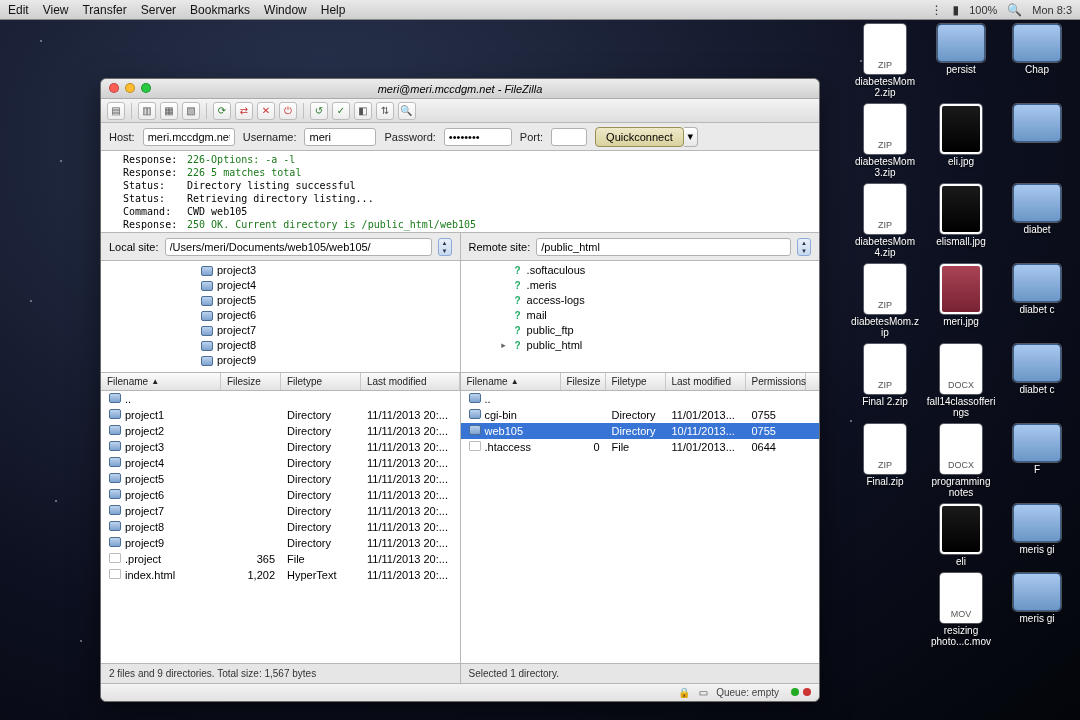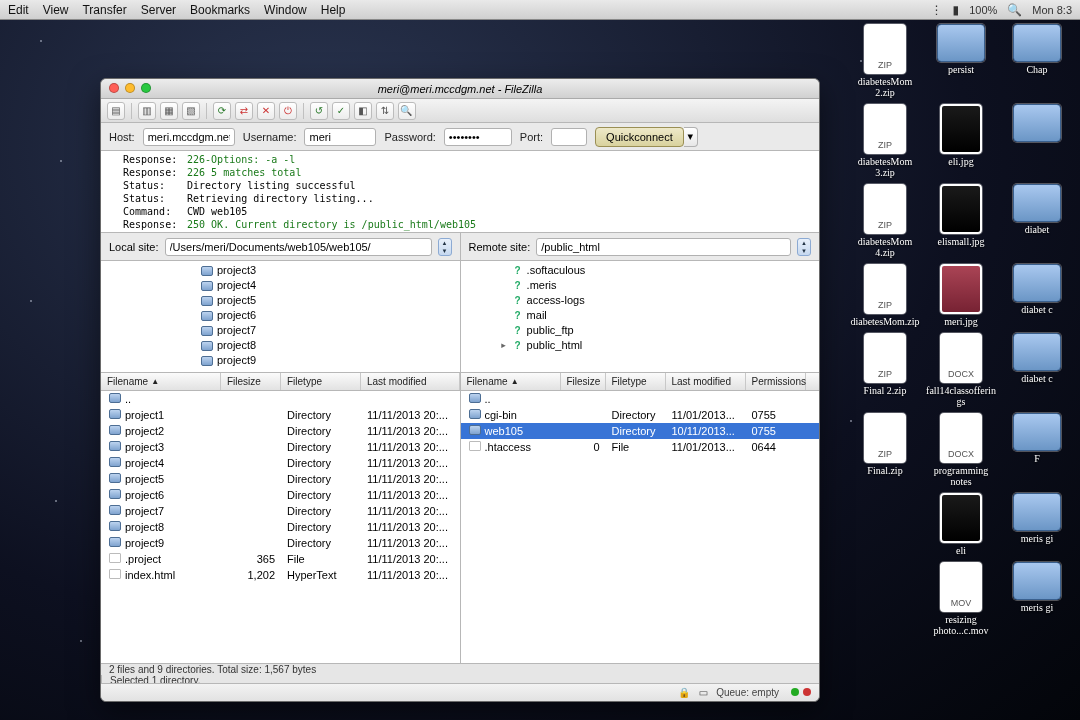--- a/index.html
+++ b/index.html
@@ -28,21 +28,21 @@
   .di-row { display:flex; gap:6px; justify-content:flex-end; }
   .di { width:70px; display:flex; flex-direction:column; align-items:center; gap:2px; }
   .di .thumb { width:42px; height:50px; border-radius:4px; background:#fff; box-shadow:0 0 0 1px rgba(255,255,255,.3); display:flex; align-items:flex-end; justify-content:center; font-size:8px; color:#555; }
   .di .thumb.folder { width:48px; height:38px; border-radius:4px; background:linear-gradient(#a9c8ef,#6b96c6); border:1px solid #3a608e; }
   .di .thumb.zip::after { content:'ZIP'; display:block; width:100%; text-align:center; font-size:9px; margin-bottom:4px;}
   .di .thumb.docx::after { content:'DOCX'; display:block; width:100%; text-align:center; font-size:9px; margin-bottom:4px;}
   .di .thumb.mov::after { content:'MOV'; display:block; width:100%; text-align:center; font-size:9px; margin-bottom:4px;}
   .di .thumb.jpg { background:linear-gradient(#445,#334); border:2px solid #fff; }
   .di .thumb.eli { background:linear-gradient(#1a1a1a,#000);}  
   .di .thumb.meri { background:linear-gradient(#a45,#723);}  
-  .di .label { color:#fff; font-size:10px; text-align:center; text-shadow:0 1px 2px #000; line-height:1.1; word-break:break-word;font-family:Liberation Serif, serif;}
+  .di .label { color:#fff; font-size:10px; text-align:center; text-shadow:0 1px 2px #000; line-height:1.1; word-break:break-word;}
   
   .window {
     position:absolute; left:100px; top:78px; width:720px; height:624px;
     background:#e6e6e6; border:1px solid #6a6a6a; border-radius:6px;
     box-shadow: 0 10px 30px rgba(0,0,0,.5);
     display:flex; flex-direction:column; z-index:20;
   }
   .titlebar {
     height:20px; border-radius:6px 6px 0 0;
     background:linear-gradient(#ededed,#d0d0d0);
@@ -108,21 +108,21 @@
     display:flex; align-items:center; font-size:10px; color:#222;
   }
   .listhdr .col { padding:0 6px; border-right:1px solid #c8c8c8; height:100%; display:flex; align-items:center; gap:3px;}
   .filelist { flex:1; overflow:auto; background:#fff; font-size:11px;}
   .filelist .frow { display:flex; align-items:center; height:16px;}
   .filelist .frow.sel { background:#3874d6; color:#fff;}
   .filelist .cell { padding:0 6px; overflow:hidden; white-space:nowrap; text-overflow:ellipsis;}
   .filelist .icon { width:12px; height:10px; margin:0 4px 0 2px; display:inline-block;}
   .filelist .icon.folder { background:linear-gradient(#bcd3ef,#7fa3cf); border:1px solid #4d6e94; border-radius:2px;}
   .filelist .icon.file { background:#fff; border:1px solid #bbb; border-radius:1px;}
-  .statusrow { height:20px; border-top:1px solid #b7b7b7; display:flex;flex-direction:column;}
+  .statusrow { height:20px; border-top:1px solid #b7b7b7; display:flex;}
   .statusrow .half { flex:1; padding:0 8px; display:flex; align-items:center; font-size:10px; color:#333;}
   .statusrow .half + .half { border-left:1px solid #b7b7b7;}
   .bottombar {
     height:18px; border-top:1px solid #b7b7b7; background:linear-gradient(#f3f3f3,#e2e2e2);
     display:flex; align-items:center; justify-content:flex-end; gap:8px; padding:0 8px; font-size:10px; color:#444;
     border-radius:0 0 6px 6px;
   }
   .bottombar .lights span{ display:inline-block; width:8px; height:8px; border-radius:50%; margin-left:4px;}
   .bottombar .lights .g{background:#2a2;} .bottombar .lights .r{background:#c33;}
   .sort-arrow { font-size:8px;}

